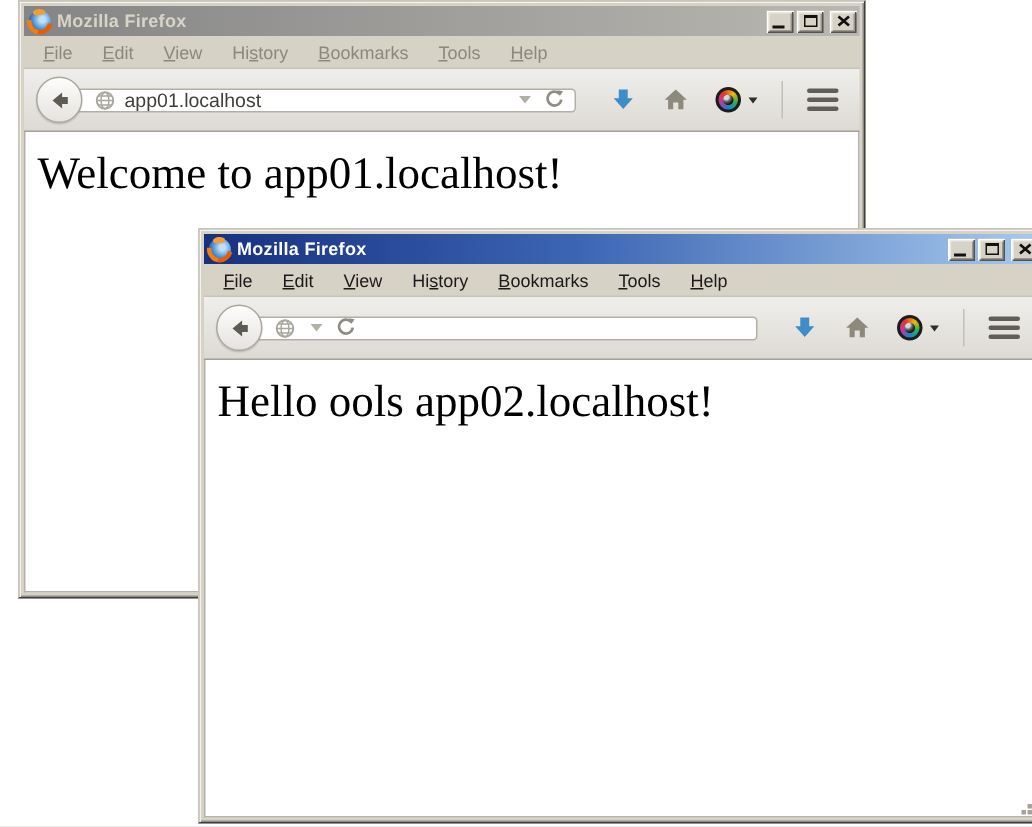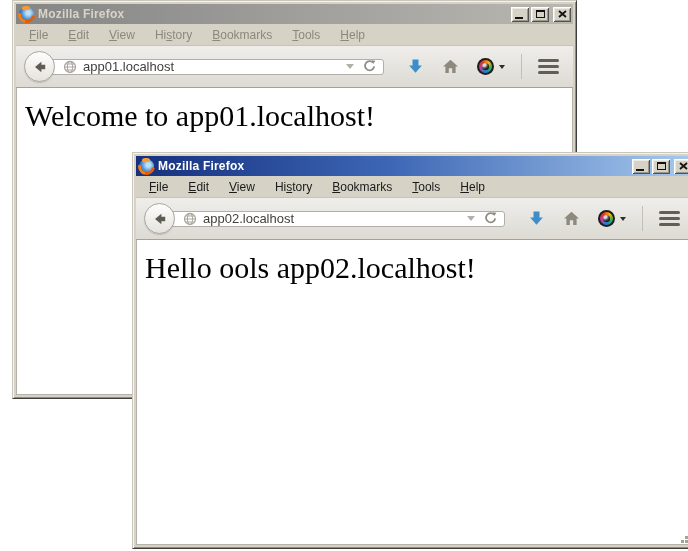--- a/index.html
+++ b/index.html
@@ -231,21 +231,20 @@
         </svg>
     </span>
     <span class="urlbar">
       <span class="url-globe">
         <svg width="14" height="14" viewBox="0 0 14 14">
             <circle cx="7" cy="7" r="5.5" fill="none" stroke="#A9A69E" stroke-width="1.3"></circle>
             <ellipse cx="7" cy="7" rx="2.6" ry="5.5" fill="none" stroke="#A9A69E" stroke-width="1"></ellipse>
             <path d="M1.7 7 H12.3 M2.6 4 H11.4 M2.6 10 H11.4" stroke="#A9A69E" stroke-width="1" fill="none"></path>
           </svg>
       </span>
-      <span class="url-text">app02.localhost</span>
       <span class="url-dropdown"></span>
       <span style="display:flex;">
         <svg width="15" height="15" viewBox="0 0 15 15">
             <path d="M11.2 3.8 A4.6 4.6 0 1 0 12.2 7.4" fill="none" stroke="#8F8C84" stroke-width="1.8"></path>
             <path d="M9.6 1.2 L13.4 1.8 L11.2 5 Z" fill="#8F8C84"></path>
           </svg>
       </span>
     </span>
     <span class="toolbar-icon">
       <svg width="17" height="17" viewBox="0 0 16 16">

